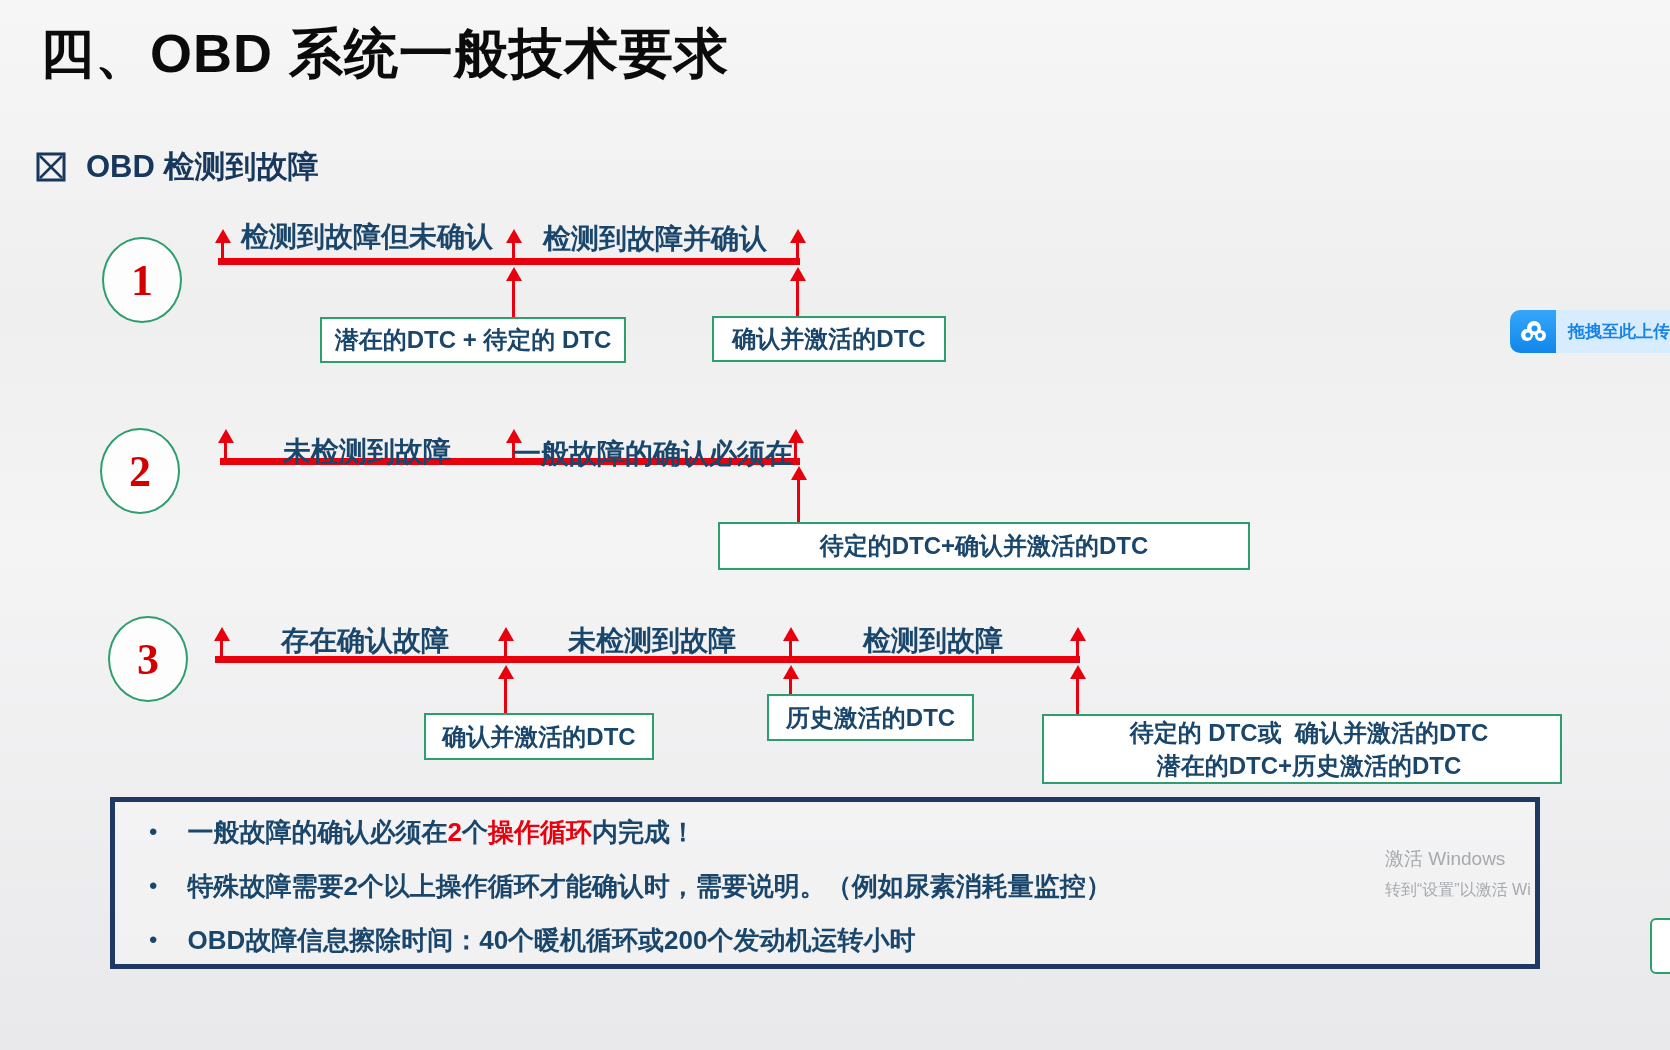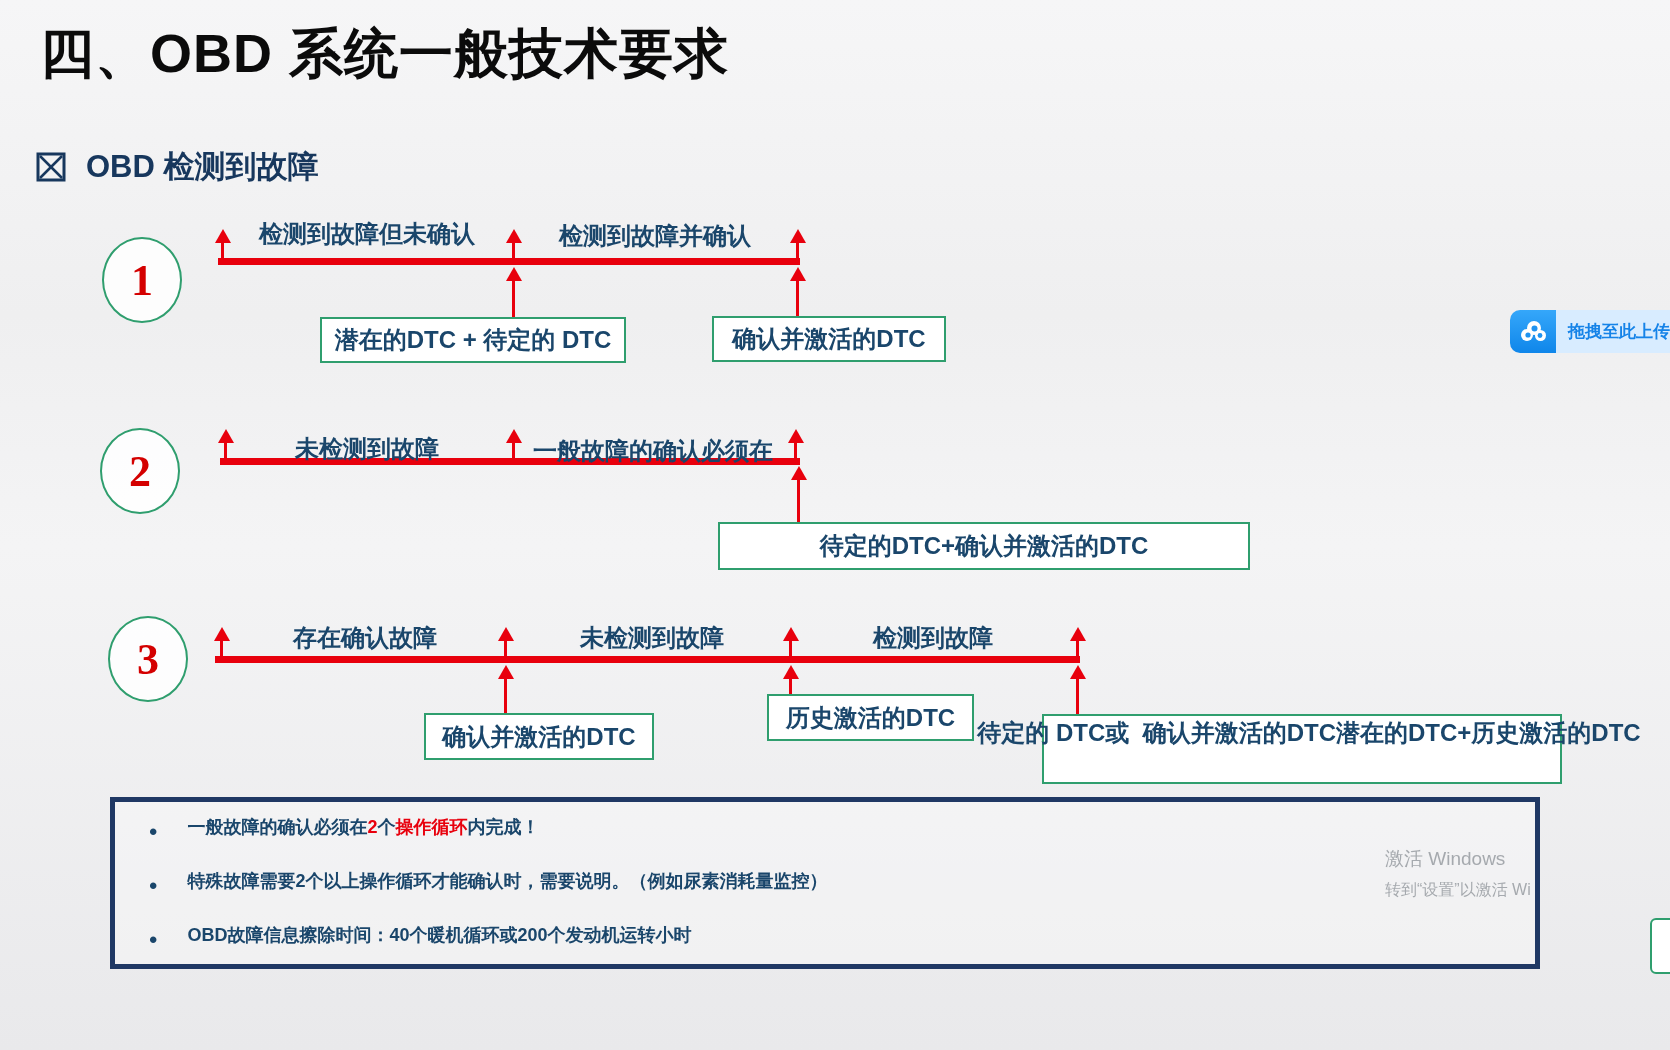--- a/index.html
+++ b/index.html
@@ -24,37 +24,37 @@
   }
   
   .tline{position:absolute;height:7px;background:#e8000d;}
   .tick{position:absolute;width:3px;background:#e8000d;}
   .tick::before{
     content:'';position:absolute;top:-13px;left:50%;transform:translateX(-50%);
     border-left:8px solid transparent;border-right:8px solid transparent;border-bottom:14px solid #e8000d;
   }
   .seglabel{
     position:absolute;transform:translateX(-50%);
-    color:#1a466b;font-weight:bold;font-size:24px;white-space:nowrap;
+    color:#1a466b;font-weight:bold;font-size:28px;white-space:nowrap;
   }
   .gbox{
     position:absolute;border:2px solid #2f9e6e;background:#ffffff;
     color:#1a466b;font-weight:bold;font-size:24px;white-space:pre;
     display:flex;align-items:center;justify-content:center;
   }
-  .gbox.multiline{flex-direction:row;align-items:flex-start;justify-content:center;padding-left:14px;line-height:33px;}
+  .gbox.multiline{flex-direction:column;align-items:center;justify-content:center;padding-left:14px;line-height:33px;}
   
   .notesbox{
     position:absolute;left:110px;top:797px;width:1430px;height:172px;
     border:5px solid #1f3864;background:rgba(255,255,255,.30);
     box-sizing:border-box;padding:13px 0 0 24px;
   }
   .bullet{display:flex;align-items:flex-start;height:54px;}
   .dot{font-size:24px;color:#1a466b;margin:3px 30px 0 10px;}
-  .btext{font-size:18px;font-weight:bold;color:#1a466b;white-space:pre;}
+  .btext{font-size:26px;font-weight:bold;color:#1a466b;white-space:pre;}
   .red{color:#e8000d;}
   
   .upload{position:absolute;left:1510px;top:310px;height:43px;display:flex;cursor:pointer;}
   .upicon{
     width:46px;height:43px;background:linear-gradient(180deg,#35a7fa,#0f86ea);
     border-radius:10px 0 0 10px;display:flex;align-items:center;justify-content:center;flex:0 0 auto;
   }
   .uptext{
     background:#d8ecff;color:#1583e8;font-size:17px;font-weight:bold;
     line-height:43px;padding:0 12px;white-space:nowrap;

